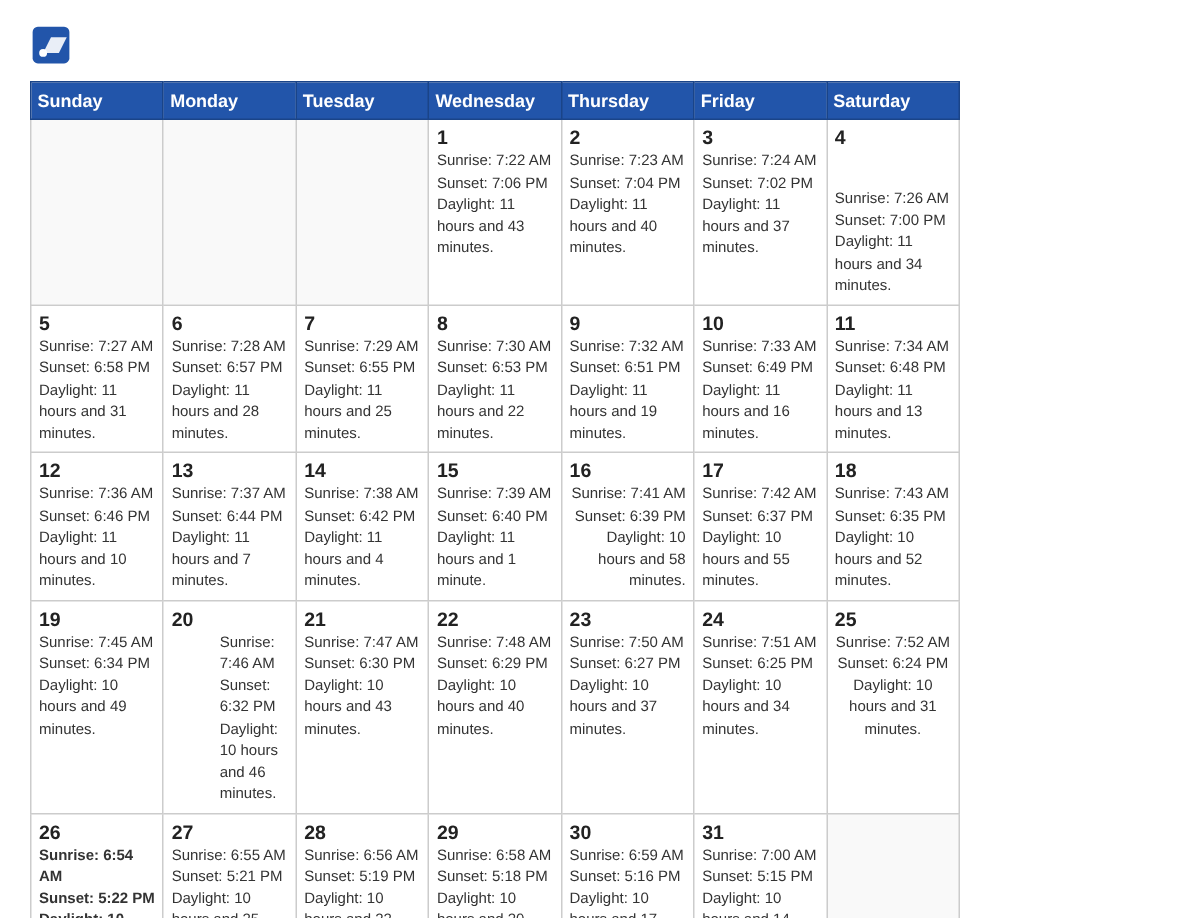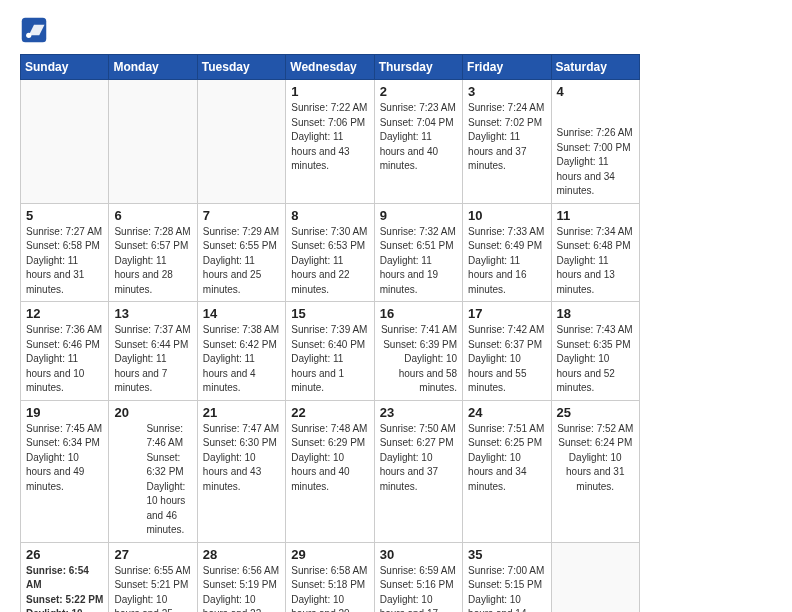--- a/index.html
+++ b/index.html
@@ -307,21 +307,21 @@
 Sunset: 5:18 PM
 Daylight: 10 hours and 20 minutes.</div>
           </td>
           <td>
             <div class="day-num">30</div>
             <div class="day-info" style="white-space: pre-line;">Sunrise: 6:59 AM
 Sunset: 5:16 PM
 Daylight: 10 hours and 17 minutes.</div>
           </td>
           <td>
-            <div class="day-num">35</div>
+            <div class="day-num">31</div>
             <div class="day-info" style="white-space: pre-line;">Sunrise: 7:00 AM
 Sunset: 5:15 PM
 Daylight: 10 hours and 14 minutes.</div>
           </td>
           <td class="empty"></td>
         </tr>
       </tbody>
   </table>
 </div>
 

